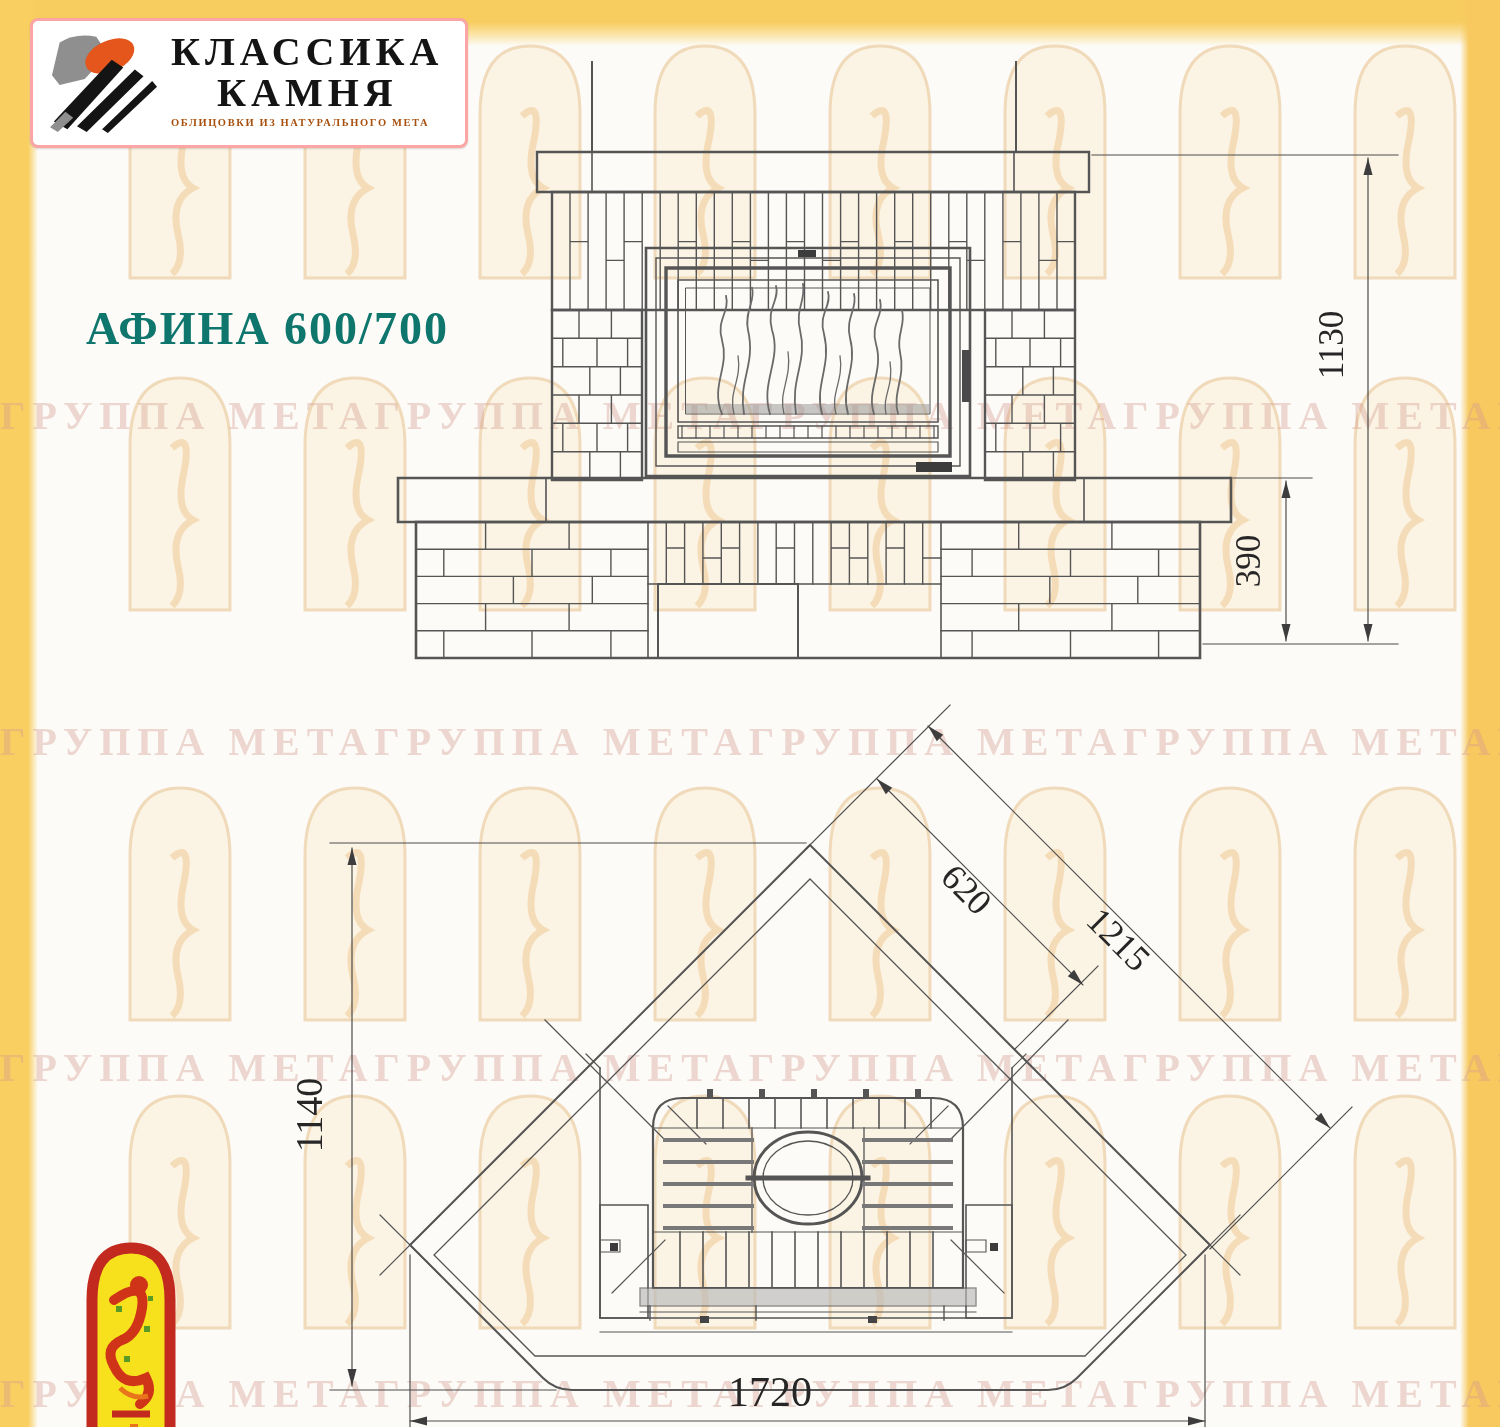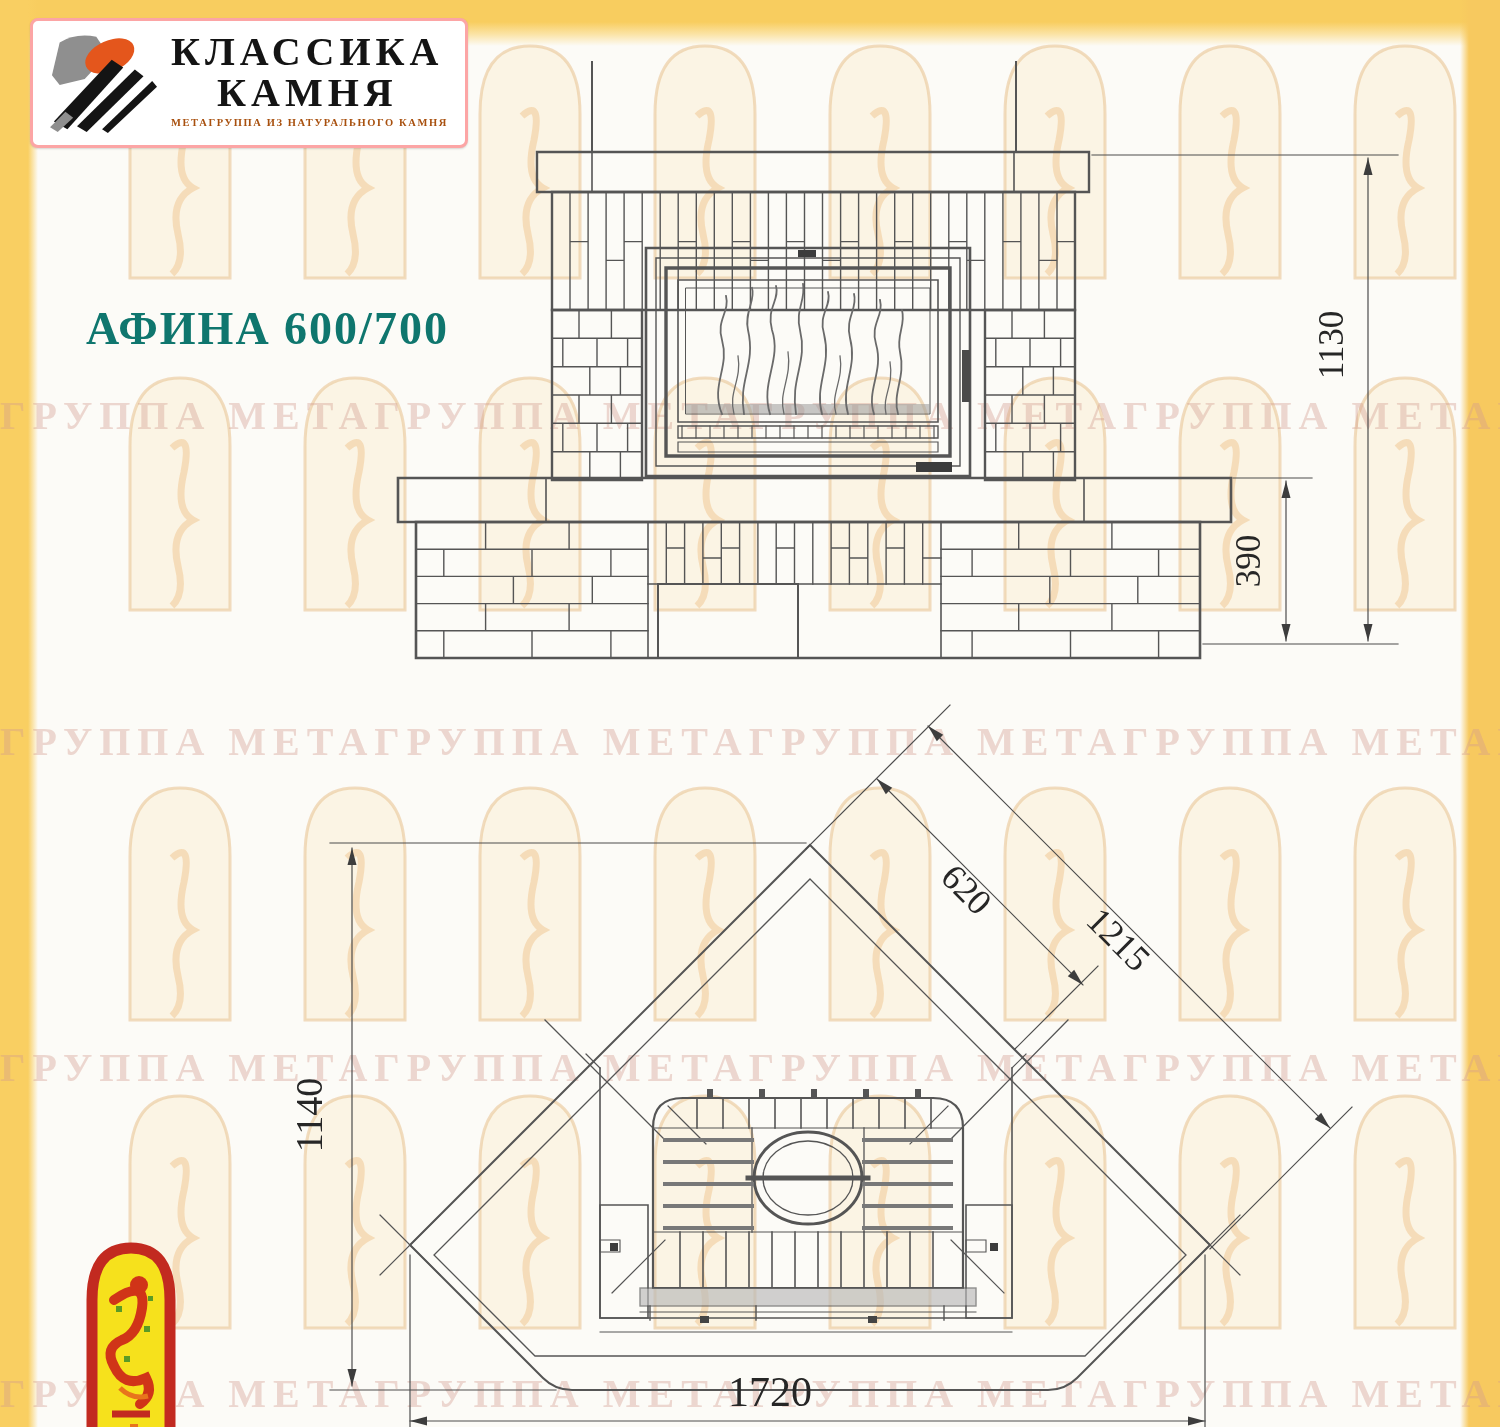--- a/index.html
+++ b/index.html
@@ -348,21 +348,21 @@
       <path d="M6,48 L14,14 Q30,4 52,8 L64,26 L40,52 L14,58 Z" fill="#8f8f8f"></path>
       <ellipse cx="66" cy="28" rx="27" ry="16" transform="rotate(-24 66 28)" fill="#e4561c"></ellipse>
       <path d="M8,96 L68,32 L80,40 L22,104 Z" fill="#141414"></path>
       <path d="M32,101 L92,42 L101,49 L42,107 Z" fill="#141414"></path>
       <path d="M58,104 L110,54 L115,60 L64,108 Z" fill="#141414"></path>
       <path d="M4,102 L20,86 L28,92 L12,107 Z" fill="#8f8f8f"></path>
     </svg>
     <div class="logo-words">
       <div class="logo-line1">КЛАССИКА</div>
       <div class="logo-line2">КАМНЯ</div>
-      <div class="logo-tagline">МЕТАГРУППА ИЗ НАТУРАЛЬНОГО КАМНЯ</div>
+      <div class="logo-tagline">ОБЛИЦОВКИ ИЗ НАТУРАЛЬНОГО МЕТА</div>
     </div>
   </div>
 
   <div class="model-title">АФИНА 600/700</div>
 
   <svg class="emblem" viewBox="0 0 94 200">
     <path d="M8,200 V62 Q8,10 47,10 Q86,10 86,62 V200 Z" fill="#f6e11c" stroke="#c22a20" stroke-width="11"></path>
     <path d="M30,62 Q62,40 58,70 Q54,96 38,102 Q20,110 30,128 Q40,150 62,140 Q70,156 56,166" fill="none" stroke="#d03418" stroke-width="10" stroke-linecap="round"></path>
     <circle cx="55" cy="47" r="9" fill="#d03418"></circle>
     <path d="M36,150 Q48,162 64,158" fill="none" stroke="#e8741c" stroke-width="5"></path>

